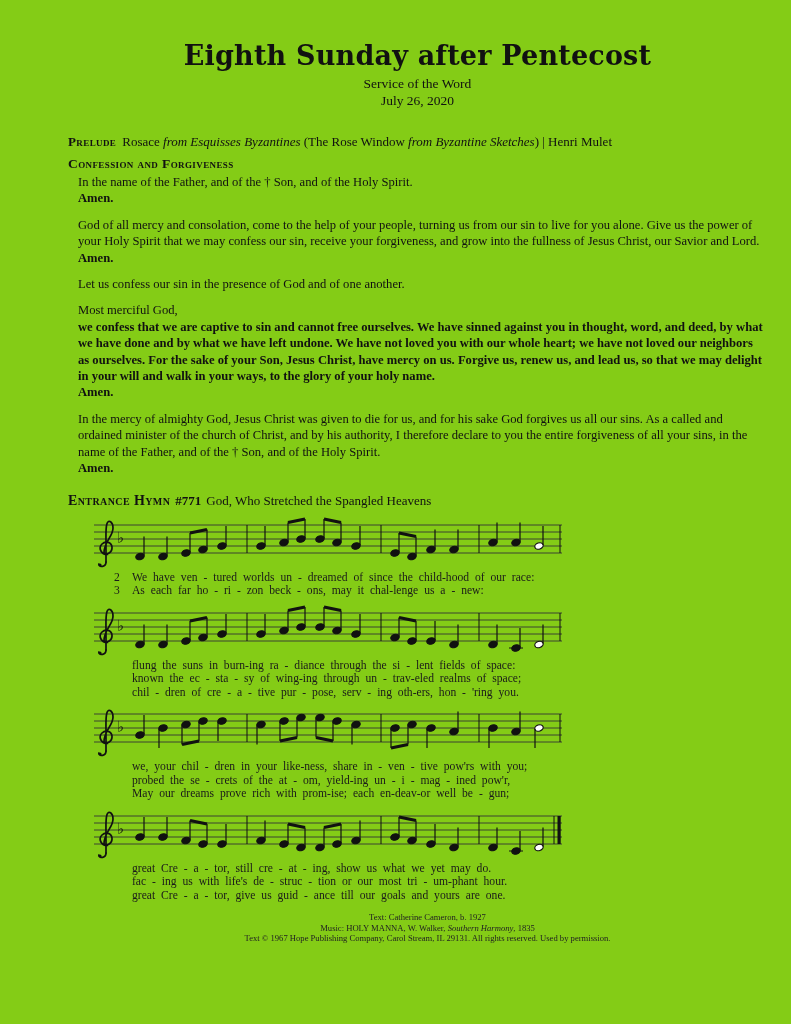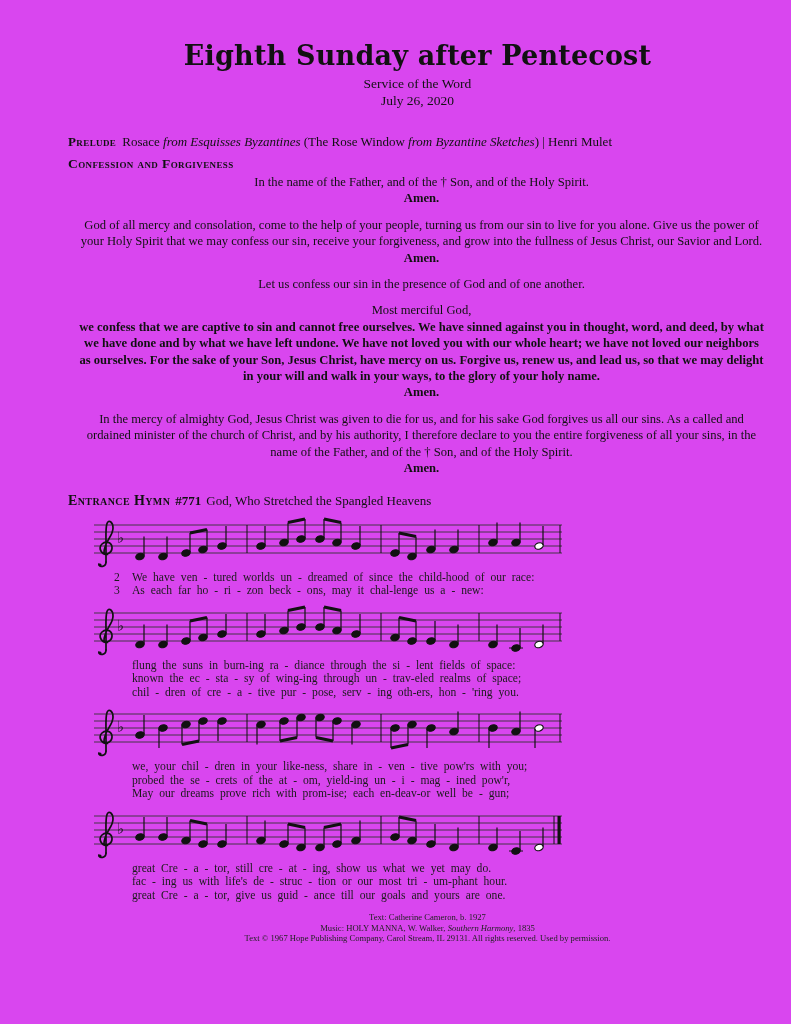--- a/index.html
+++ b/index.html
@@ -1,20 +1,20 @@
 <!DOCTYPE html>
 <html><head>
 <meta charset="utf-8">
 <style>
   html,body{margin:0;padding:0;background:#e8e8e8;}
   .page{
     position:relative;
     width:791px;height:1024px;
     margin:0 auto;
-    background:#d946ef;
+    background:#84cc16;
     color:#111;
     font-family:"Liberation Serif",serif;
     overflow:hidden;
     box-sizing:border-box;
     padding:40px 24px 0 68px;
   }
   
   .title{
     text-align:center;
     font-family:"DejaVu Serif",serif;
@@ -45,21 +45,21 @@
     text-align:center;
     font-family:"DejaVu Serif",serif;
     font-weight:700;
     font-size:19px;
     margin:10px 0 8px 0;
   }
   .sub-heading{
     font-size:13.5px;
     margin:6px 0 2px 0;
   }
-  .paragraphs{margin-left:10px;margin-right:2px;text-align:center;}
+  .paragraphs{margin-left:10px;margin-right:2px;}
   .para{margin:0 0 10px 0;}
   .liturgy-line{
     font-size:12.6px;
     line-height:16.4px;
   }
   .liturgy-line.bold{font-weight:700;}
   
   .entrance-line{
     margin-top:16px;
     font-size:13px;

